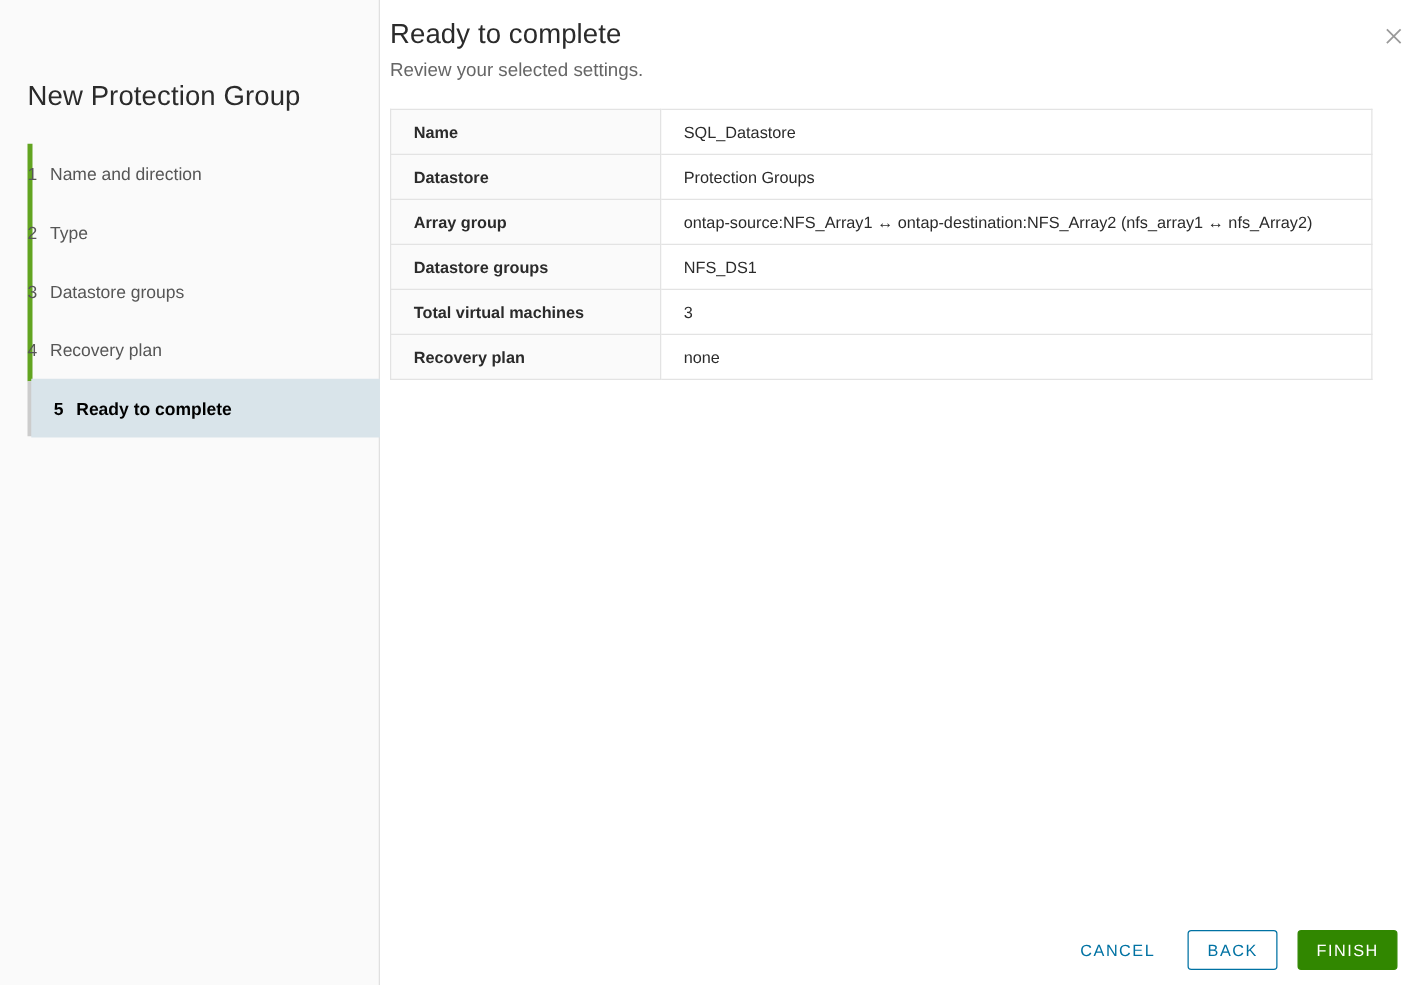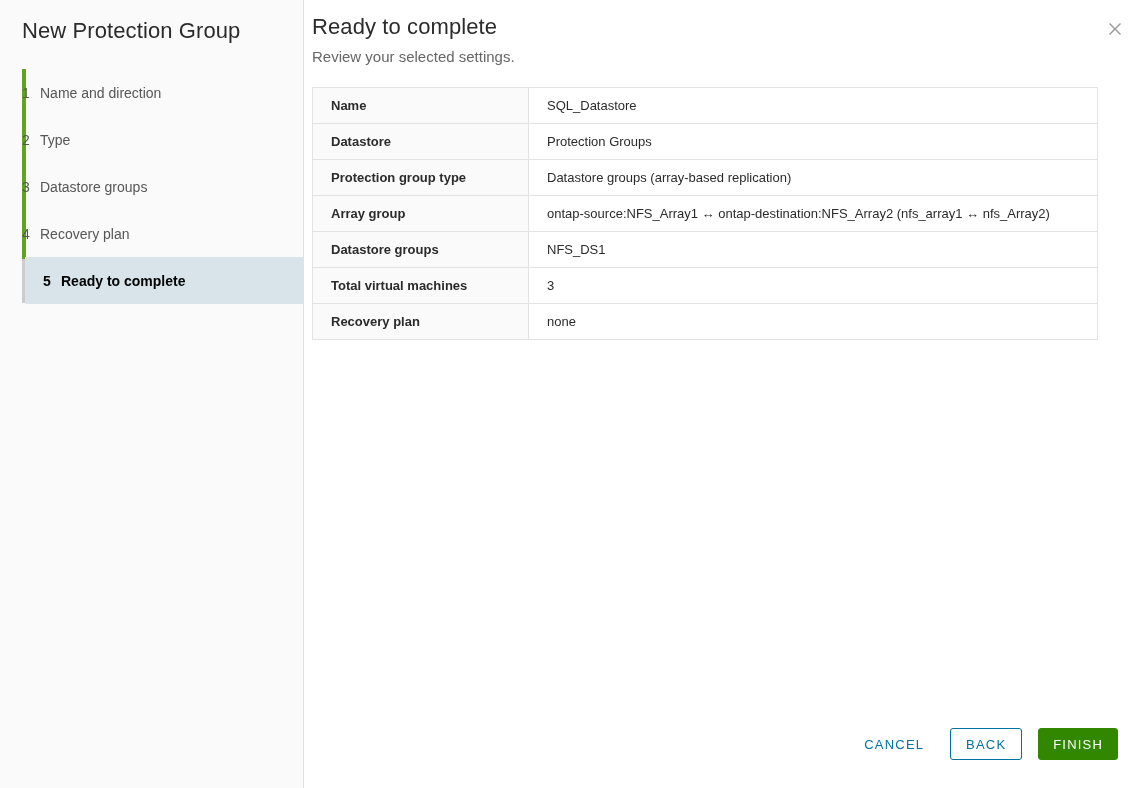--- a/index.html
+++ b/index.html
@@ -34,20 +34,21 @@
     box-sizing: border-box;
     position: relative;
   }
   .wizard-title {
     font-size: 22px;
     font-weight: 300;
     color: #2b2b2b;
     letter-spacing: 0.1px;
     padding: 17px 0 0 22px;
     line-height: 28px;
+    margin-top: 46px;
   }
   .steps {
     margin-top: 24px;
     position: relative;
   }
   
   .rail-green {
     position: absolute;
     left: 22px;
     top: 0px;
@@ -162,21 +163,21 @@
     color: #2b2b2b;
     white-space: nowrap;
     overflow: visible;
     padding-left: 9px;
   }
 
   
   .footer {
     position: absolute;
     right: 18px;
-    bottom: 28px;
+    bottom: 12px;
     display: flex;
     align-items: center;
     gap: 16px;
   }
   .btn {
     font-family: "Liberation Sans", sans-serif;
     font-size: 13px;
     letter-spacing: 1.2px;
     text-transform: uppercase;
     height: 32px;
@@ -265,24 +266,20 @@
         <tbody>
           <tr>
             <td class="key">Name</td>
             <td class="val">SQL_Datastore</td>
           </tr>
           <tr>
             <td class="key">Datastore</td>
             <td class="val">Protection Groups</td>
           </tr>
           <tr>
-            <td class="key">Protection group type</td>
-            <td class="val">Datastore groups (array-based replication)</td>
-          </tr>
-          <tr>
             <td class="key">Array group</td>
             <td class="val">ontap-source:NFS_Array1 ↔ ontap-destination:NFS_Array2 (nfs_array1 ↔ nfs_Array2)</td>
           </tr>
           <tr>
             <td class="key">Datastore groups</td>
             <td class="val">NFS_DS1</td>
           </tr>
           <tr>
             <td class="key">Total virtual machines</td>
             <td class="val">3</td>

